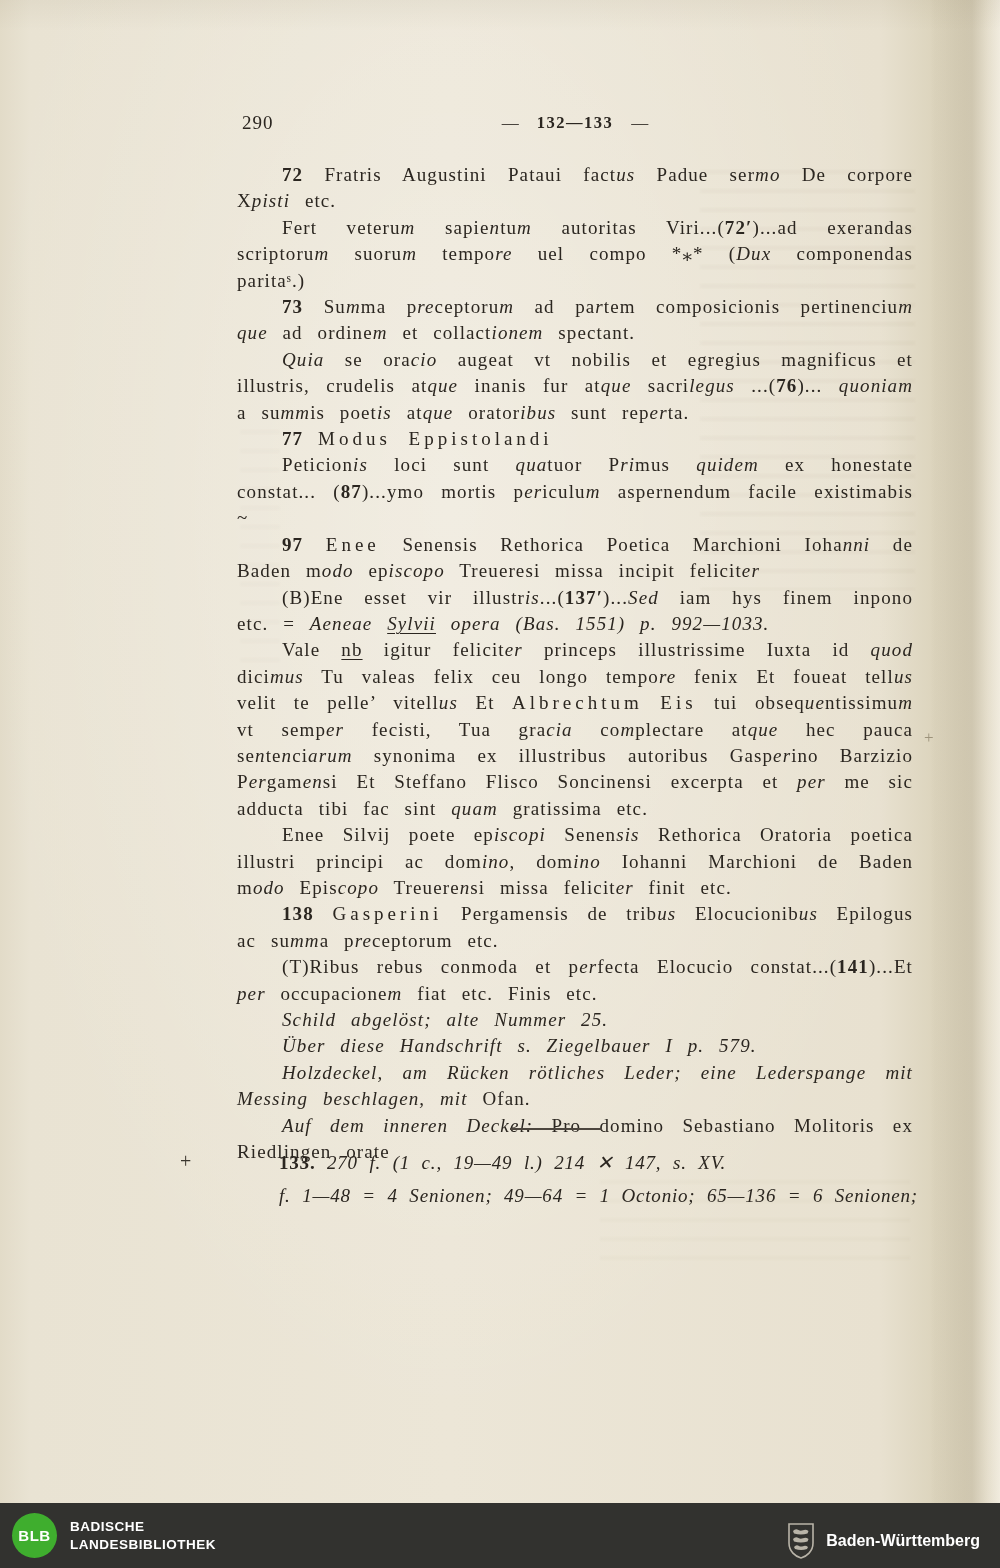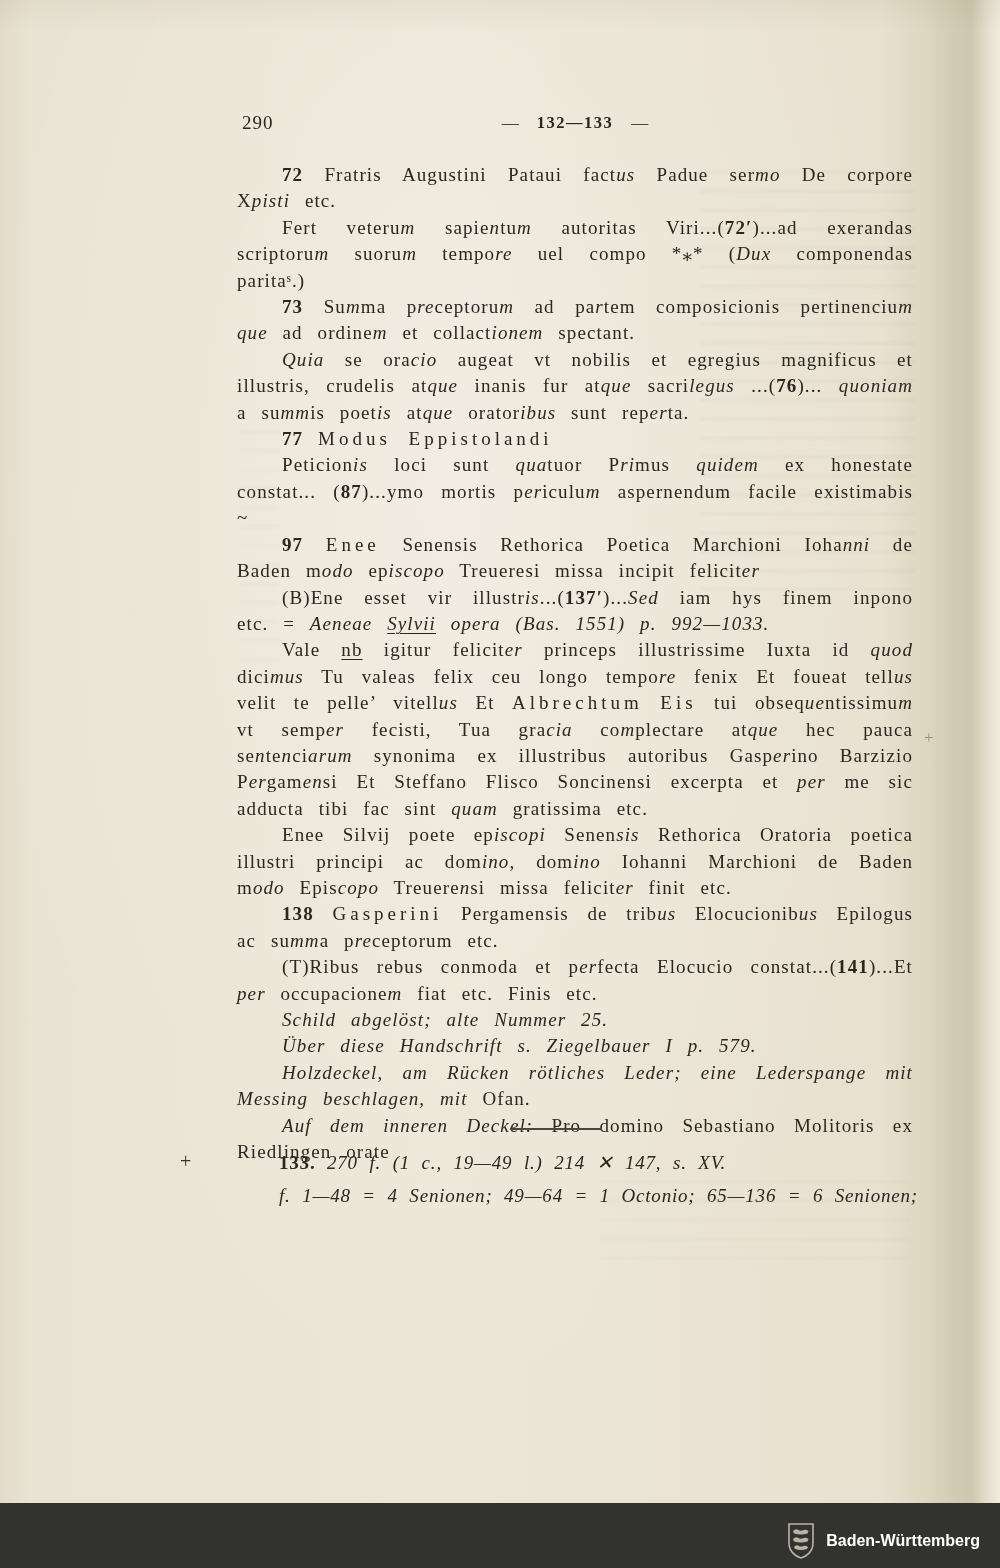--- a/index.html
+++ b/index.html
@@ -137,20 +137,27 @@
   <div class="margin-plus">+</div>
   <div class="bleed-plus">+</div>
 
   <div class="entry-block" id="entry-block">
       <p class="entry-para"><span class="rb">133. </span><span class="ri">270 f. (1 c., 19—49 l.) 214 ✕ 147, s. XV.</span></p>
       <p class="entry-para"><span class="ri">f. 1—48 = 4 Senionen; 49—64 = 1 Octonio; 65—136 = 6 Senionen;</span></p>
     </div>
 </div>
 
 <div class="footer">
+  <div class="footer-left">
+    <div class="blb-circle">BLB</div>
+    <div class="lib-name">
+      <div>BADISCHE</div>
+      <div>LANDESBIBLIOTHEK</div>
+    </div>
+  </div>
   <div class="footer-right">
     <span class="arms">
       <svg width="30" height="38" viewBox="0 0 30 38" aria-hidden="true">
         <path d="M3 2 h24 v19 c0 8.5 -6.5 13.5 -12 15 c-5.5 -1.5 -12 -6.5 -12 -15 z" fill="none" stroke="#b9b4a8" stroke-width="1.6"></path>
         <path d="M7 9 q2.5 -3 5.5 -1 q2 1.2 4.5 0.2 q3 -1.2 5.5 0.8 l-1 2.4 q-6.5 2.2 -13.5 0 z" fill="#b9b4a8"></path>
         <path d="M7 17 q2.5 -3 5.5 -1 q2 1.2 4.5 0.2 q3 -1.2 5.5 0.8 l-1 2.4 q-6.5 2.2 -13.5 0 z" fill="#b9b4a8"></path>
         <path d="M8 25 q2.3 -2.8 5 -1 q1.8 1.1 4 0.2 q2.7 -1.1 5 0.7 l-1 2.2 q-5.8 2 -12 0 z" fill="#b9b4a8"></path>
       </svg>
     </span>
     <span class="region">Baden-Württemberg</span>

